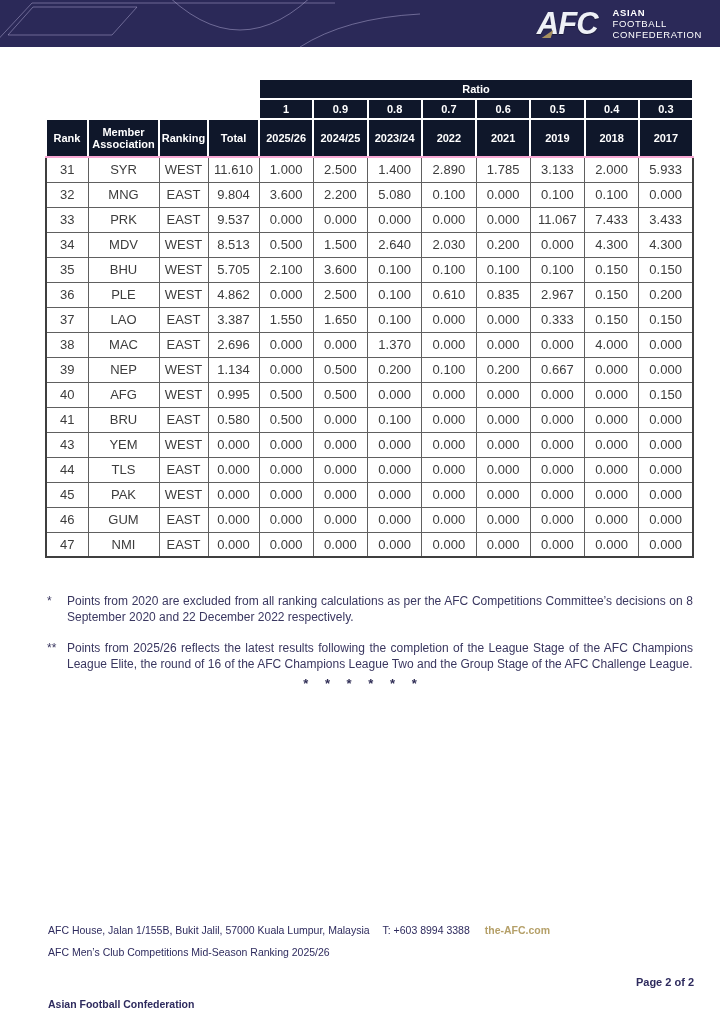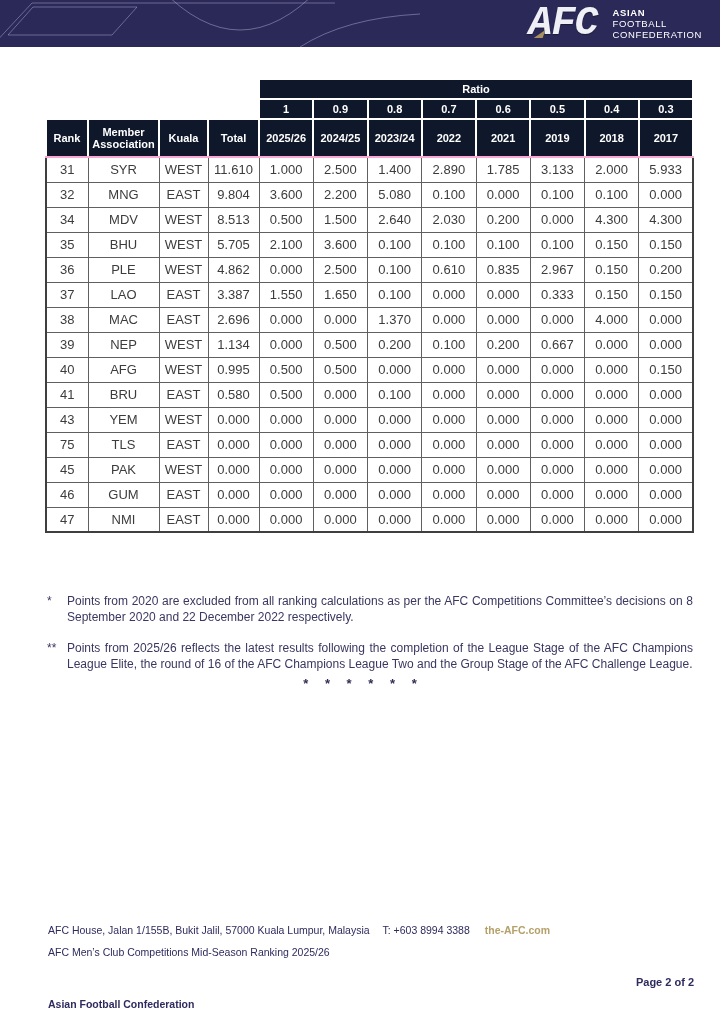--- a/index.html
+++ b/index.html
@@ -22,24 +22,24 @@
     background: #2b2958;
   }
   .banner svg { position: absolute; top: 0; left: 0; }
   .logo-wrap {
     position: absolute;
     top: 0; right: 18px; height: 47px;
     display: flex; align-items: center; gap: 15px;
   }
   .afc-mark {
     position: relative;
-    font-family: Liberation Mono, monospace;
+    font-family: Liberation Sans, sans-serif;
     font-style: italic;
     font-weight: 800;
-    font-size: 40px;
+    font-size: 31px;
     letter-spacing: -1px;
     color: #eef0f6;
     text-shadow: 0 1px 1px rgba(0,0,0,.35);
     line-height: 47px;
   }
   .gold-wedge {
     position: absolute;
     left: 6px; bottom: 9px;
     width: 0; height: 0;
     border-left: 9px solid transparent;
@@ -205,21 +205,21 @@
           <th class="navy">0.8</th>
           <th class="navy">0.7</th>
           <th class="navy">0.6</th>
           <th class="navy">0.5</th>
           <th class="navy">0.4</th>
           <th class="navy">0.3</th>
         </tr>
         <tr class="r-cols">
           <th class="navy">Rank</th>
           <th class="navy">Member Association</th>
-          <th class="navy">Kuala</th>
+          <th class="navy">Ranking</th>
           <th class="navy">Total</th>
           <th class="navy">2025/26</th>
           <th class="navy">2024/25</th>
           <th class="navy">2023/24</th>
           <th class="navy">2022</th>
           <th class="navy">2021</th>
           <th class="navy">2019</th>
           <th class="navy">2018</th>
           <th class="navy">2017</th>
         </tr>
@@ -247,20 +247,34 @@
           <td class="data">3.600</td>
           <td class="data">2.200</td>
           <td class="data">5.080</td>
           <td class="data">0.100</td>
           <td class="data">0.000</td>
           <td class="data">0.100</td>
           <td class="data">0.100</td>
           <td class="data">0.000</td>
         </tr>
         <tr>
+          <td class="data">33</td>
+          <td class="data">PRK</td>
+          <td class="data">EAST</td>
+          <td class="data">9.537</td>
+          <td class="data">0.000</td>
+          <td class="data">0.000</td>
+          <td class="data">0.000</td>
+          <td class="data">0.000</td>
+          <td class="data">0.000</td>
+          <td class="data">11.067</td>
+          <td class="data">7.433</td>
+          <td class="data">3.433</td>
+        </tr>
+        <tr>
           <td class="data">34</td>
           <td class="data">MDV</td>
           <td class="data">WEST</td>
           <td class="data">8.513</td>
           <td class="data">0.500</td>
           <td class="data">1.500</td>
           <td class="data">2.640</td>
           <td class="data">2.030</td>
           <td class="data">0.200</td>
           <td class="data">0.000</td>
@@ -373,21 +387,21 @@
           <td class="data">0.000</td>
           <td class="data">0.000</td>
           <td class="data">0.000</td>
           <td class="data">0.000</td>
           <td class="data">0.000</td>
           <td class="data">0.000</td>
           <td class="data">0.000</td>
           <td class="data">0.000</td>
         </tr>
         <tr>
-          <td class="data">75</td>
+          <td class="data">44</td>
           <td class="data">TLS</td>
           <td class="data">EAST</td>
           <td class="data">0.000</td>
           <td class="data">0.000</td>
           <td class="data">0.000</td>
           <td class="data">0.000</td>
           <td class="data">0.000</td>
           <td class="data">0.000</td>
           <td class="data">0.000</td>
           <td class="data">0.000</td>

